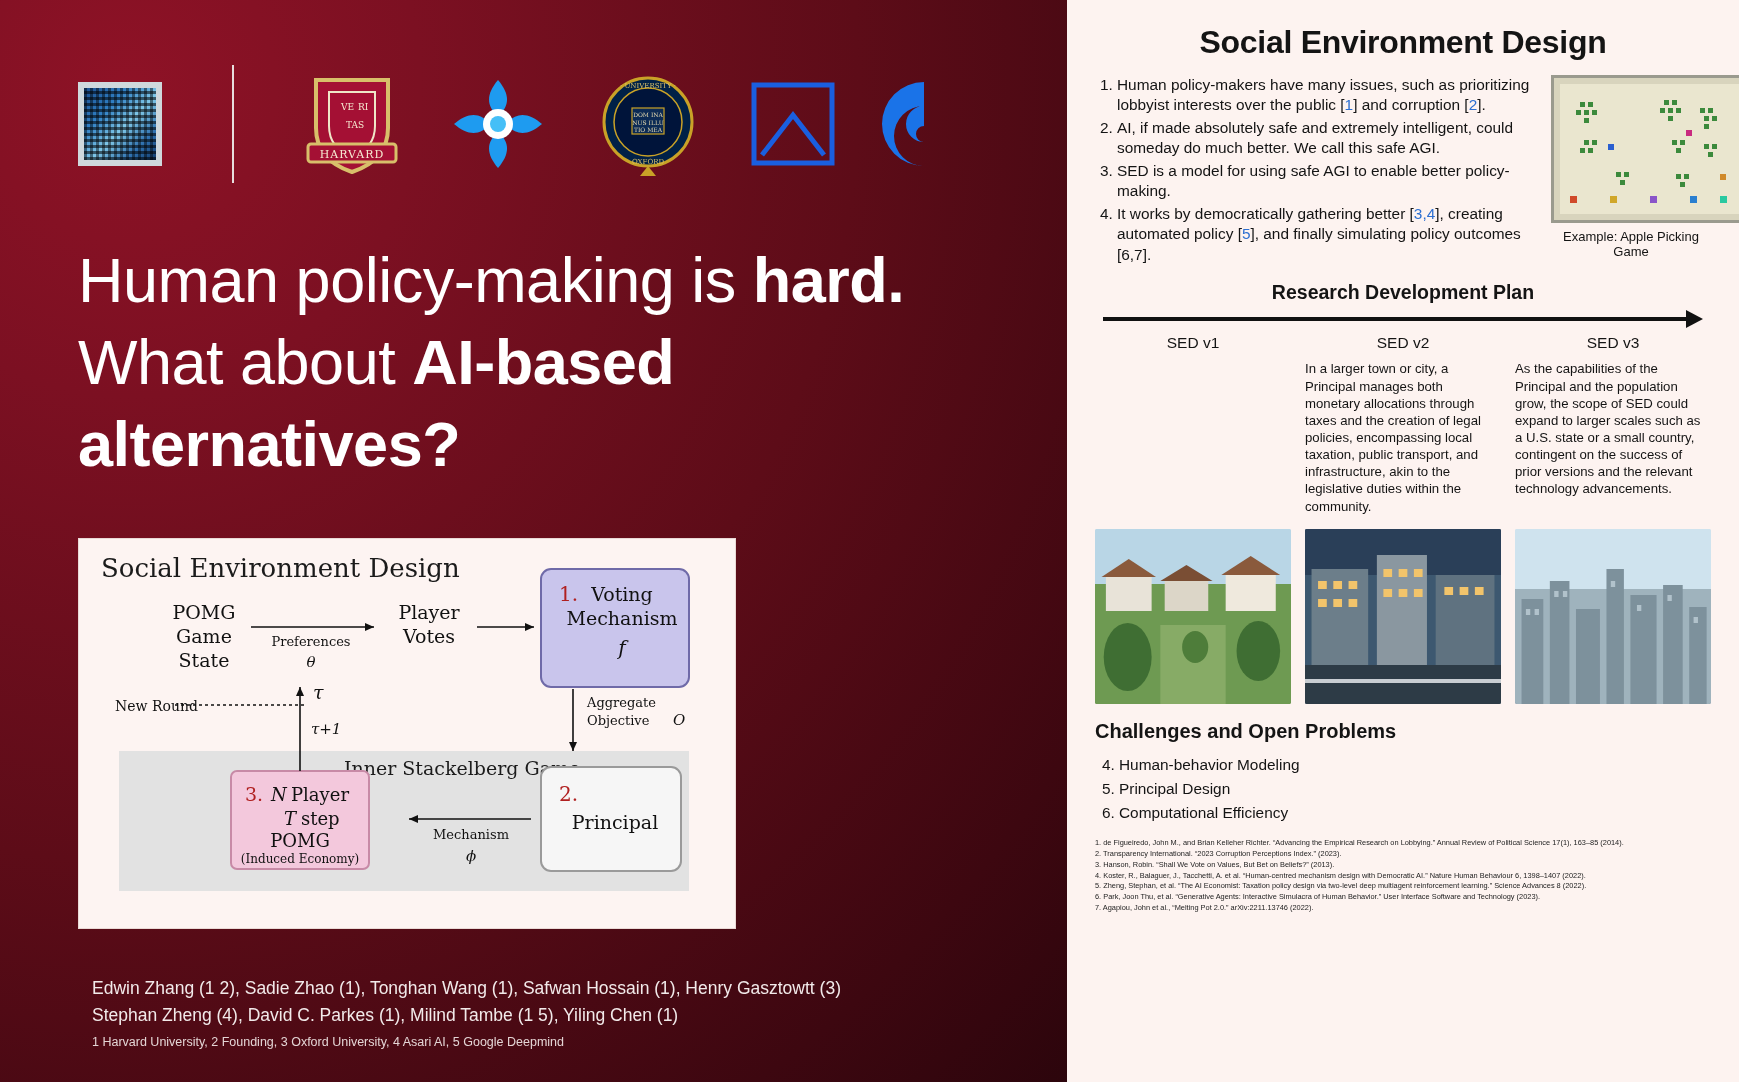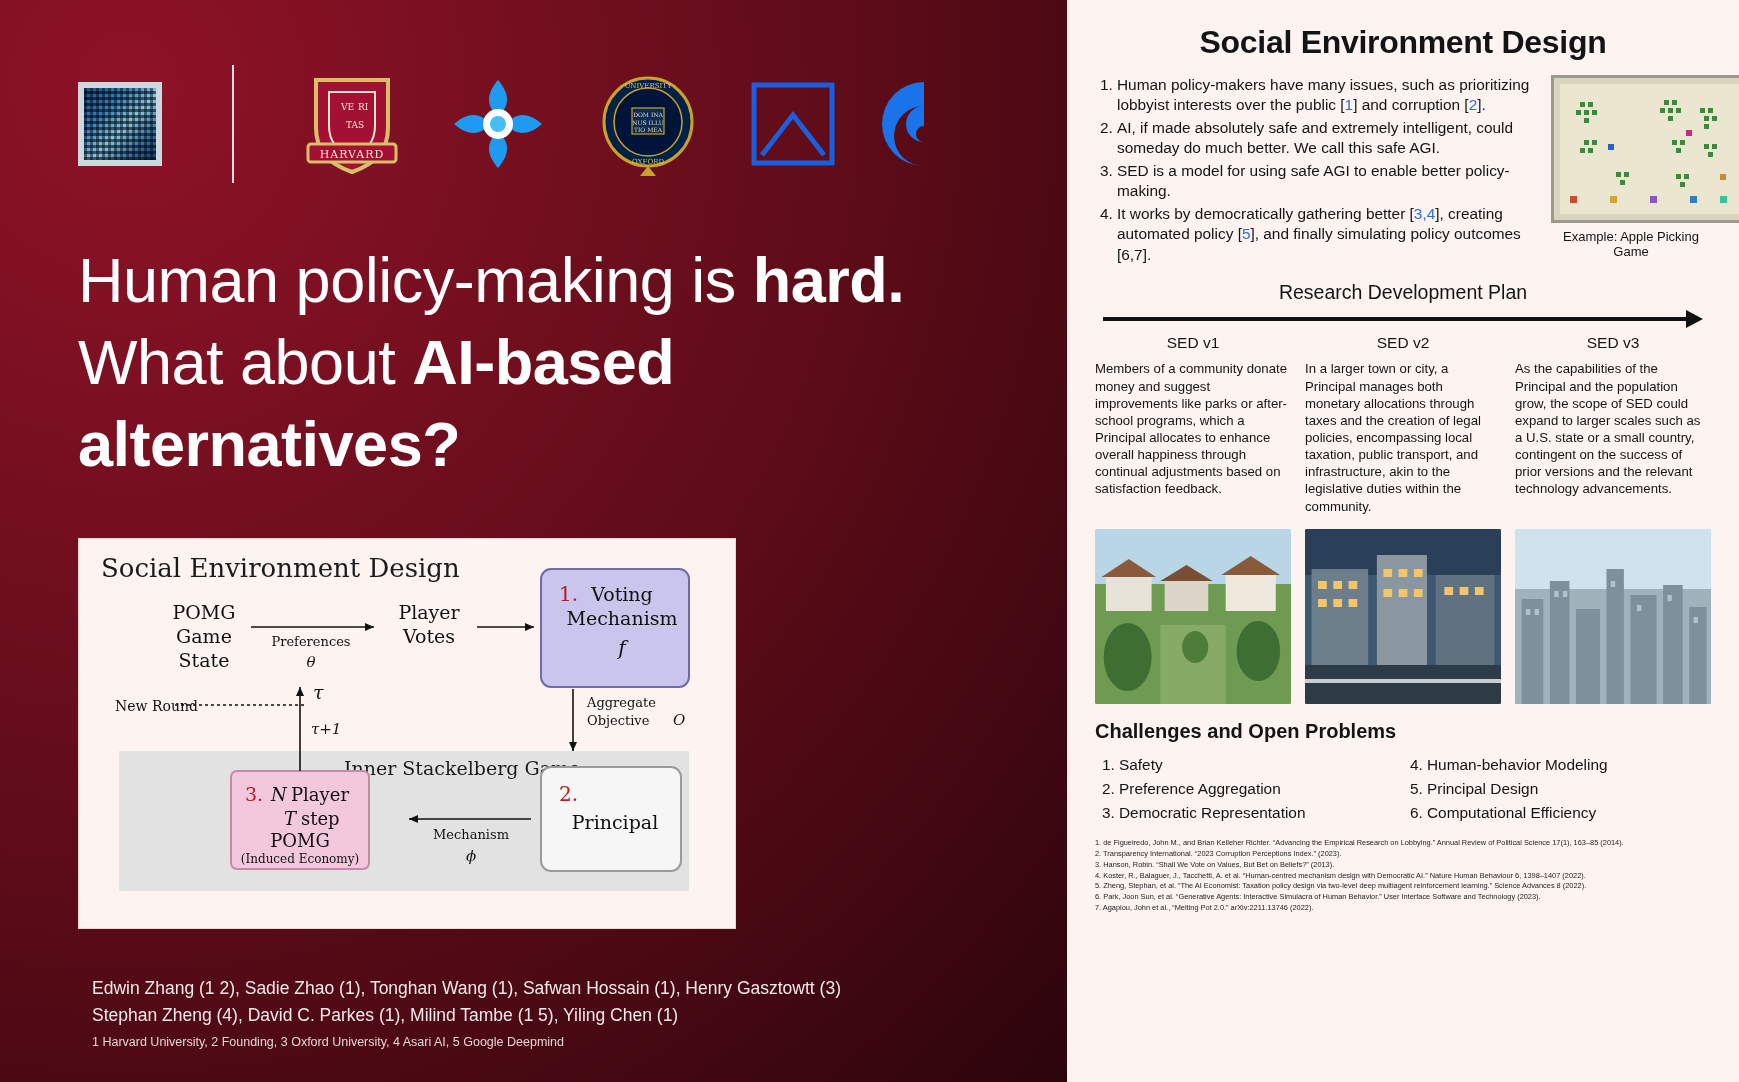--- a/index.html
+++ b/index.html
@@ -78,21 +78,21 @@
   .ref{color:#2c6fd1;}
   .game-box{
     width:160px;
   }
   .game-img{
     width:200px;height:148px;border:3px solid #9a9a8e;box-sizing:border-box;
     background:#cfcdb6;position:relative;overflow:hidden;
   }
   .game-caption{font-size:13px;text-align:center;margin-top:6px;}
 
-  .plan-title{font-size:19.5px;font-weight:400;text-align:center;margin:14px 0 6px;}
+  .plan-title{font-size:19.5px;font-weight:700;text-align:center;margin:14px 0 6px;}
   .arrow-row{position:relative;height:18px;margin:0 8px 4px 8px;}
   .arrow-line{position:absolute;left:0;right:16px;top:7px;height:4px;background:#111;}
   .arrow-head{
     position:absolute;right:0;top:0;width:0;height:0;
     border-top:9px solid transparent;border-bottom:9px solid transparent;border-left:17px solid #111;
   }
   .cols{display:flex;gap:14px;margin-top:4px;}
   .col{flex:1;}
   .col h4{font-size:15.5px;font-weight:400;text-align:center;margin:2px 0 8px;}
   .col p{font-size:13.2px;line-height:1.3;margin:0;}
@@ -328,21 +328,20 @@
 
     <div class="plan-title">Research Development Plan</div>
     <div class="arrow-row">
       <div class="arrow-line"></div>
       <div class="arrow-head"></div>
     </div>
 
     <div class="cols">
       <div class="col">
         <h4>SED v1</h4>
-        <p>Members of a community donate money and suggest improvements like parks or after-school programs, which a Principal allocates to enhance overall happiness through continual adjustments based on satisfaction feedback.</p>
       </div>
       <div class="col">
         <h4>SED v2</h4>
         <p>In a larger town or city, a Principal manages both monetary allocations through taxes and the creation of legal policies, encompassing local taxation, public transport, and infrastructure, akin to the legislative duties within the community.</p>
       </div>
       <div class="col">
         <h4>SED v3</h4>
         <p>As the capabilities of the Principal and the population grow, the scope of SED could expand to larger scales such as a U.S. state or a small country, contingent on the success of prior versions and the relevant technology advancements.</p>
       </div>
     </div>
@@ -414,39 +413,32 @@
               <rect x="112" y="76" width="4" height="6"></rect>
             <rect x="140" y="66" width="4" height="6"></rect>
               <rect x="164" y="88" width="4" height="6"></rect>
           </g>
         </svg>
       </div>
     </div>
 
     <div class="ch-title">Challenges and Open Problems</div>
     <div class="ch-cols">
-      <div class="c1">
-        <ol start="1">
-          <li>Safety</li>
-          <li>Preference Aggregation</li>
-          <li>Democratic Representation</li>
-        </ol>
-      </div>
       <div class="c2">
         <ol start="4">
           <li>Human-behavior Modeling</li>
           <li>Principal Design</li>
           <li>Computational Efficiency</li>
         </ol>
       </div>
     </div>
 
     <div class="refs">
       <div>1. de Figueiredo, John M., and Brian Kelleher Richter. “Advancing the Empirical Research on Lobbying.” Annual Review of Political Science 17(1), 163–85 (2014).</div>
       <div>2. Transparency International. “2023 Corruption Perceptions Index.” (2023).</div>
       <div>3. Hanson, Robin. “Shall We Vote on Values, But Bet on Beliefs?” (2013).</div>
       <div>4. Koster, R., Balaguer, J., Tacchetti, A. et al. “Human-centred mechanism design with Democratic AI.” Nature Human Behaviour 6, 1398–1407 (2022).</div>
       <div>5. Zheng, Stephan, et al. “The AI Economist: Taxation policy design via two-level deep multiagent reinforcement learning.” Science Advances 8 (2022).</div>
-      <div>6. Park, Joon Sun, et al. “Generative Agents: Interactive Simulacra of Human Behavior.” User Interface Software and Technology (2023).</div>
+      <div>6. Park, Joon Thu, et al. “Generative Agents: Interactive Simulacra of Human Behavior.” User Interface Software and Technology (2023).</div>
       <div>7. Agapiou, John et al., “Melting Pot 2.0.” arXiv:2211.13746 (2022).</div>
     </div>
   </div>
 </div>
 
 </body></html>

